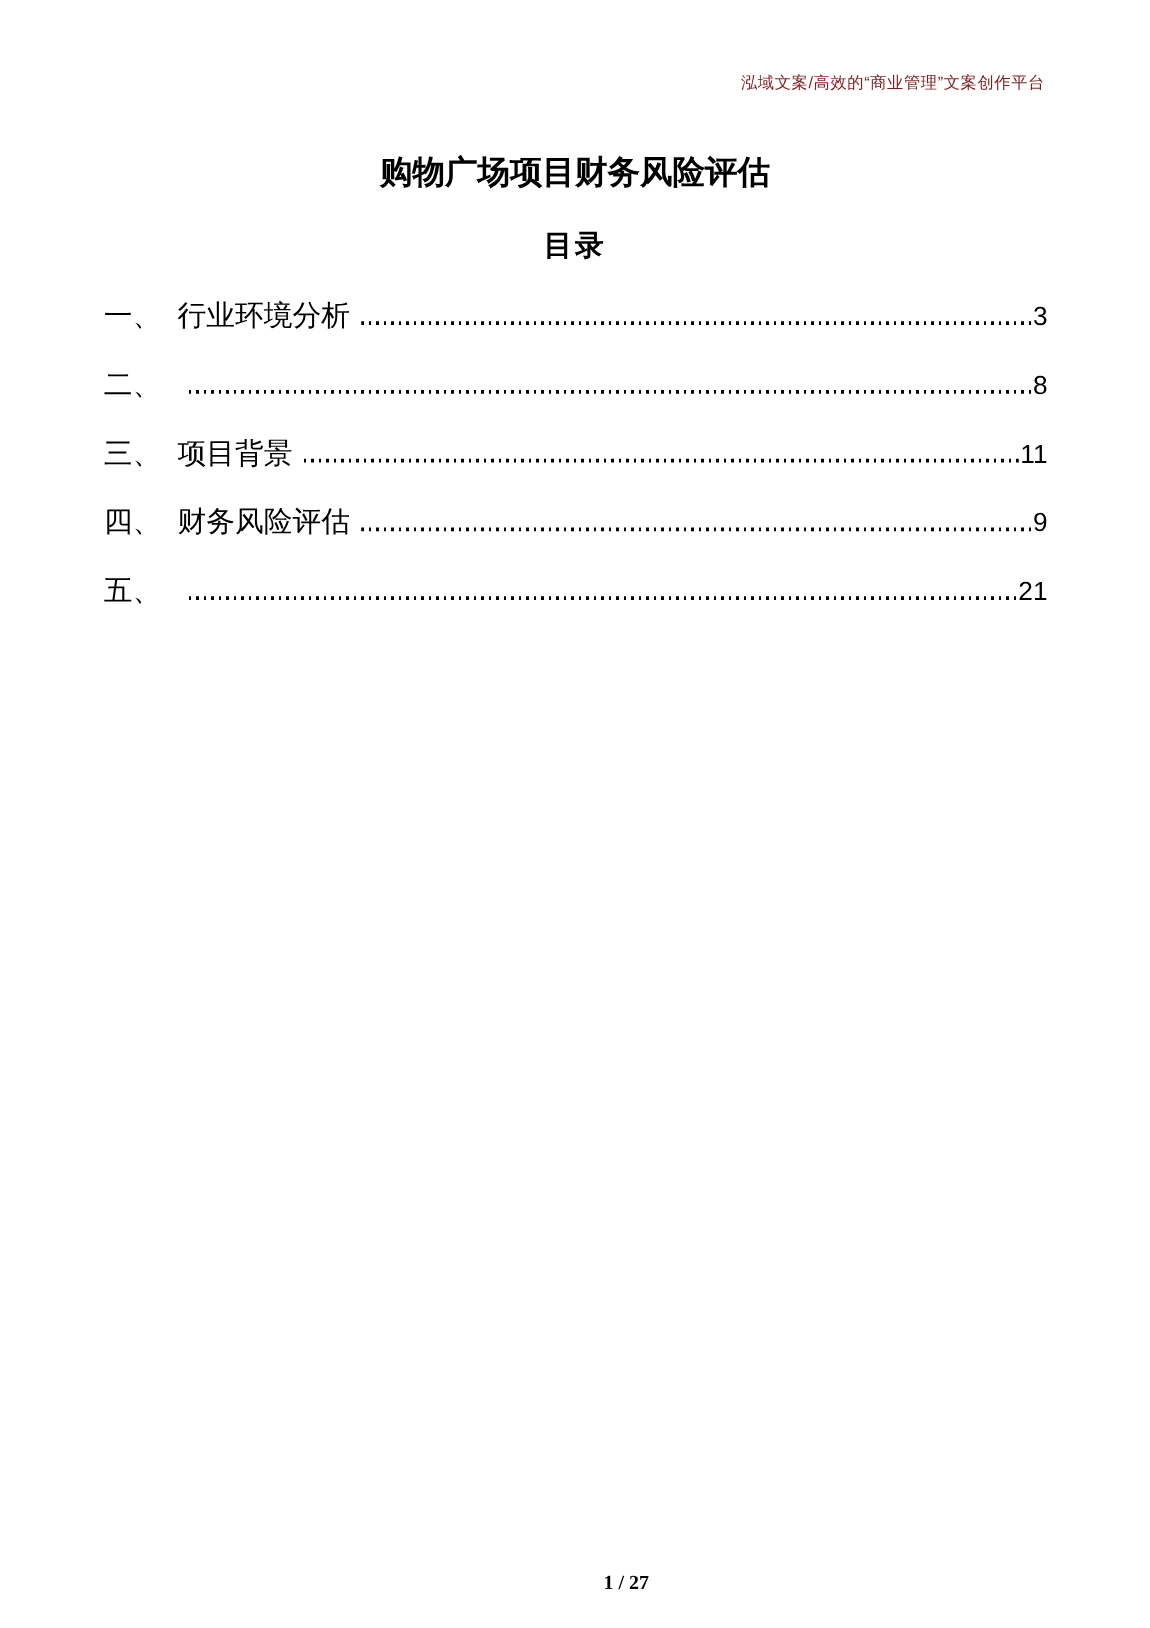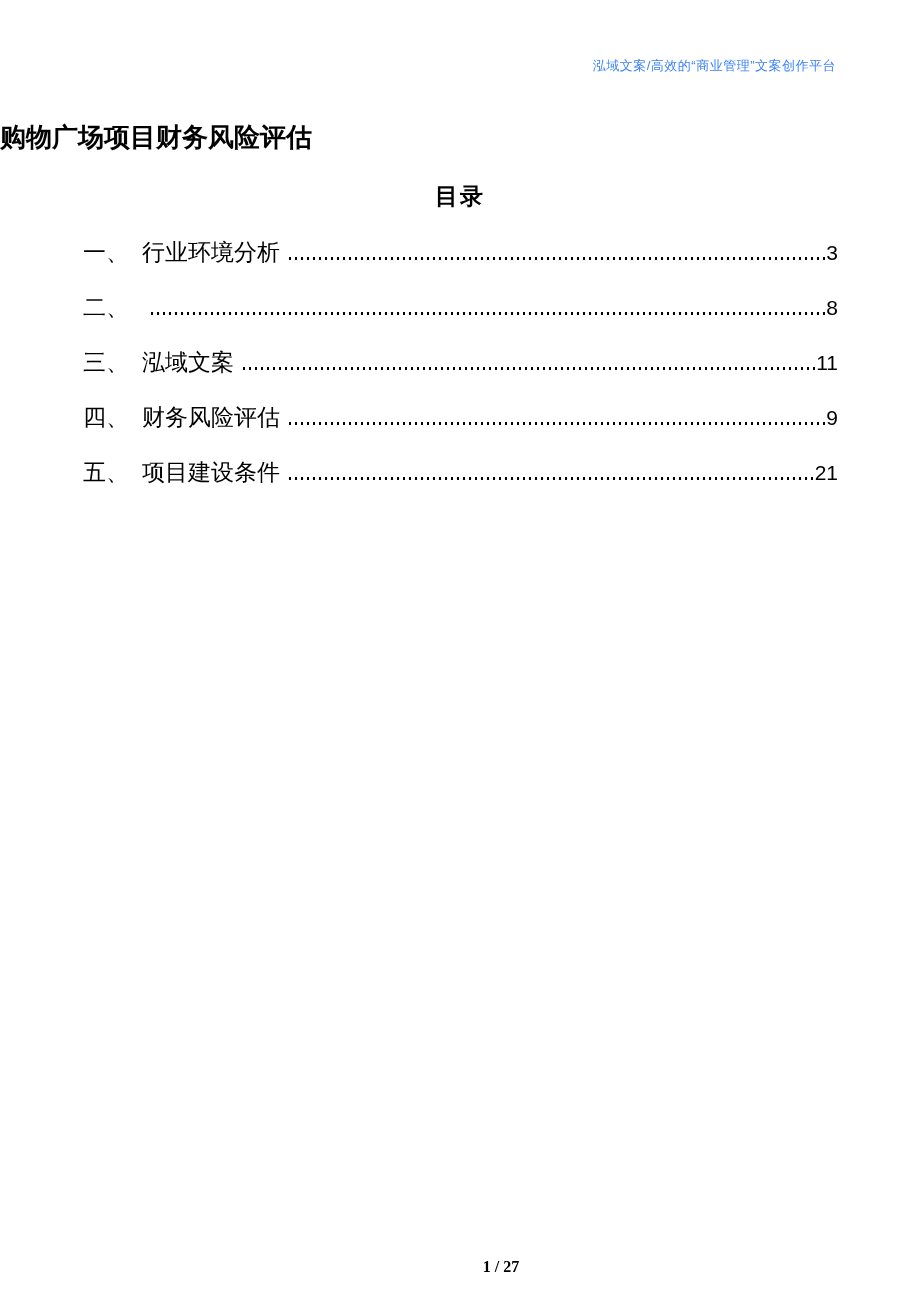--- a/index.html
+++ b/index.html
@@ -19,31 +19,31 @@
     position: absolute;
     inset: 0;
     background: #ffffff;
   }
   .doc-header {
     position: absolute;
     top: 57px;
     right: 84px;
     font-size: 13px;
     letter-spacing: 0.5px;
-    color: #3b82f6;
+    color: #7f1d1d;
     font-family: "Liberation Sans", "DejaVu Sans", sans-serif;
     white-space: nowrap;
   }
   .doc-title {
     position: absolute;
     top: 120px;
     left: 0;
     width: 100%;
     margin: 0;
-    text-align: left;
+    text-align: center;
     font-size: 26px;
     font-weight: 700;
     letter-spacing: 0px;
     font-family: Liberation Serif, serif;
   }
   .toc-heading {
     position: absolute;
     top: 181px;
     left: 0;
     width: 100%;
@@ -131,35 +131,34 @@
   </div>
 
   <div class="toc-row">
     <span class="toc-num">二、</span>
     <span class="toc-leader"></span>
     <span class="toc-page">8</span>
   </div>
 
   <div class="toc-row">
     <span class="toc-num">三、</span>
-    <span class="toc-label">泓域文案</span>
+    <span class="toc-label">项目背景</span>
     <span class="toc-leader"></span>
     <span class="toc-page">11</span>
   </div>
 
   <div class="toc-row">
     <span class="toc-num">四、</span>
     <span class="toc-label">财务风险评估</span>
     <span class="toc-leader"></span>
     <span class="toc-page">9</span>
   </div>
 
   <div class="toc-row">
     <span class="toc-num">五、</span>
-    <span class="toc-label">项目建设条件</span>
     <span class="toc-leader"></span>
     <span class="toc-page">21</span>
   </div>
 </div>
 
   <div class="doc-footer">
     <span class="page-indicator">1 / 27</span>
   </div>
 
 </div>

